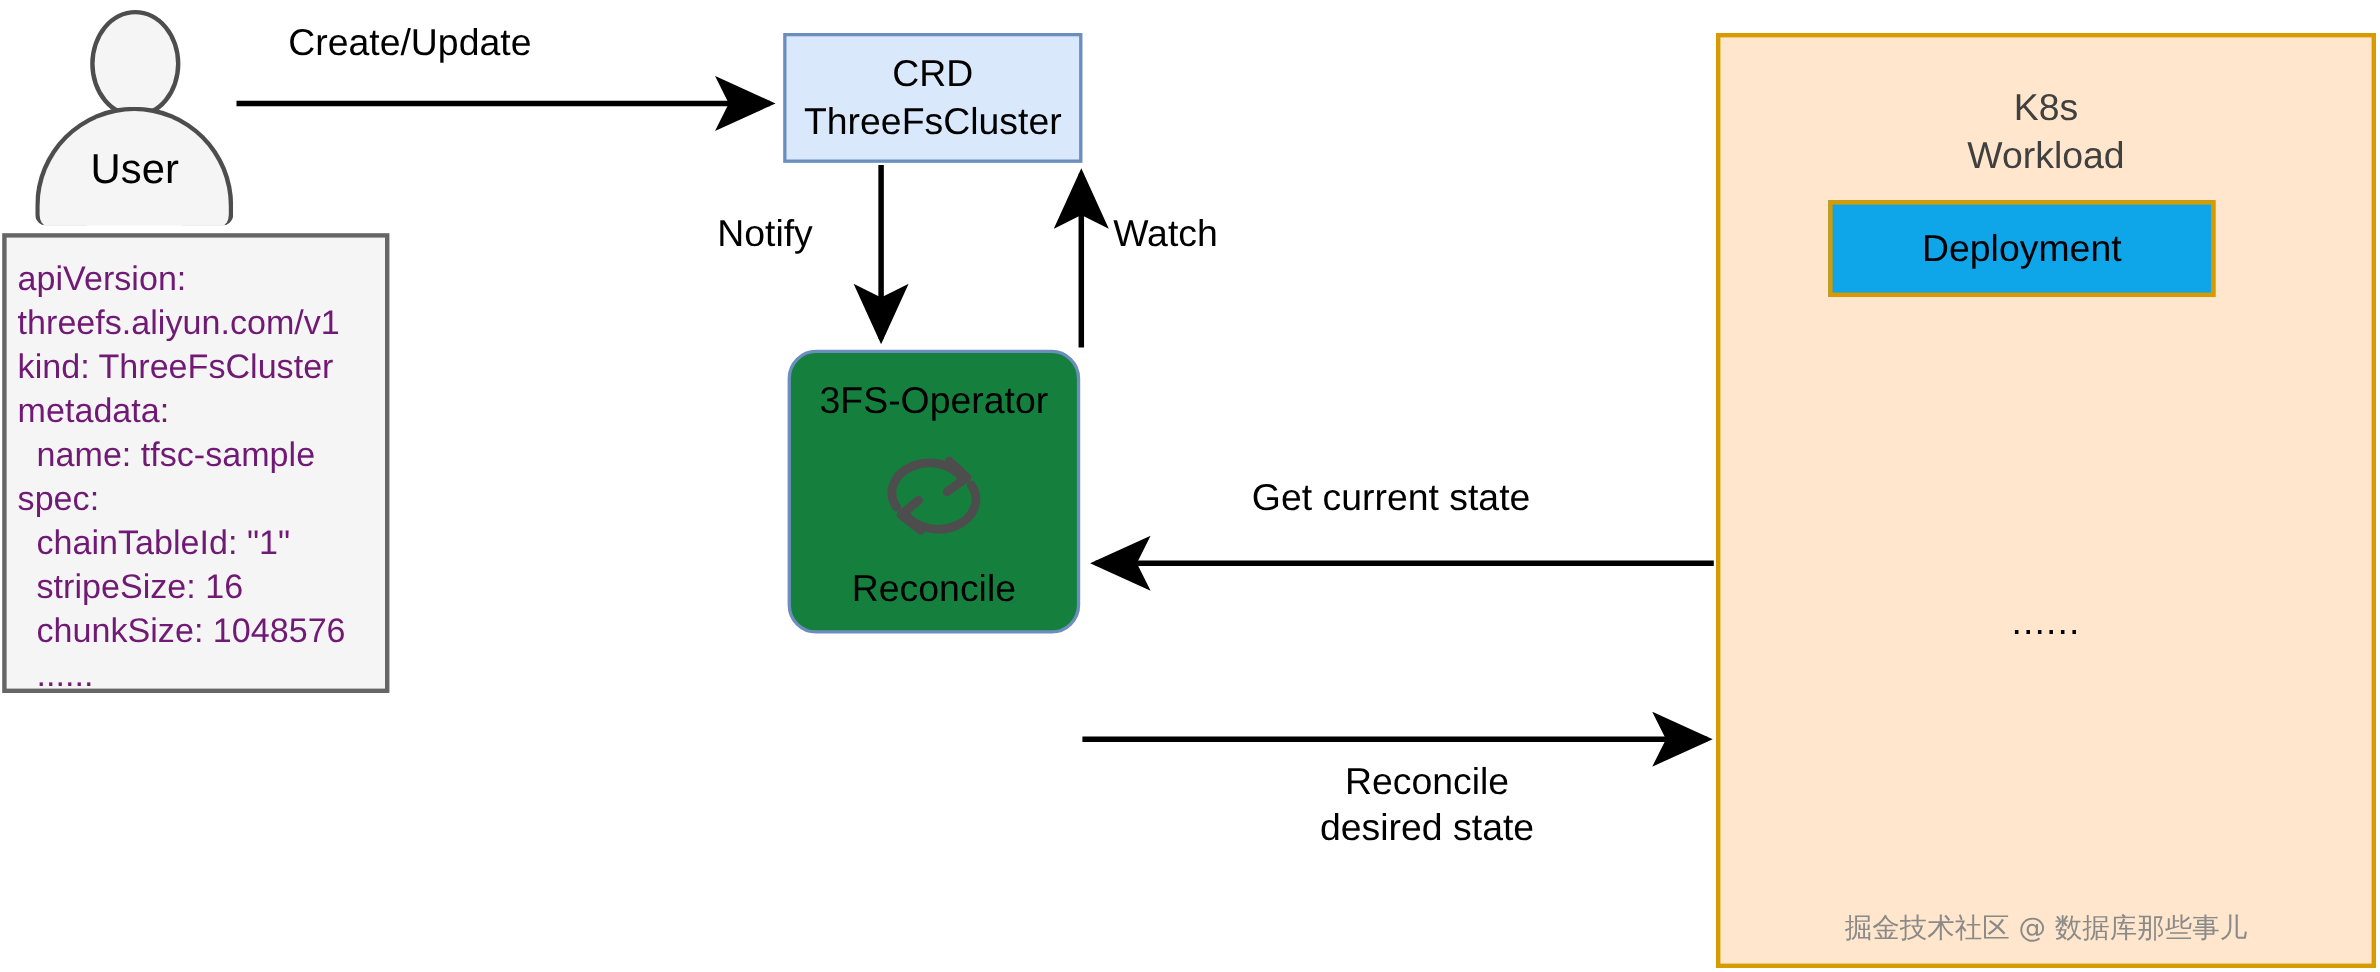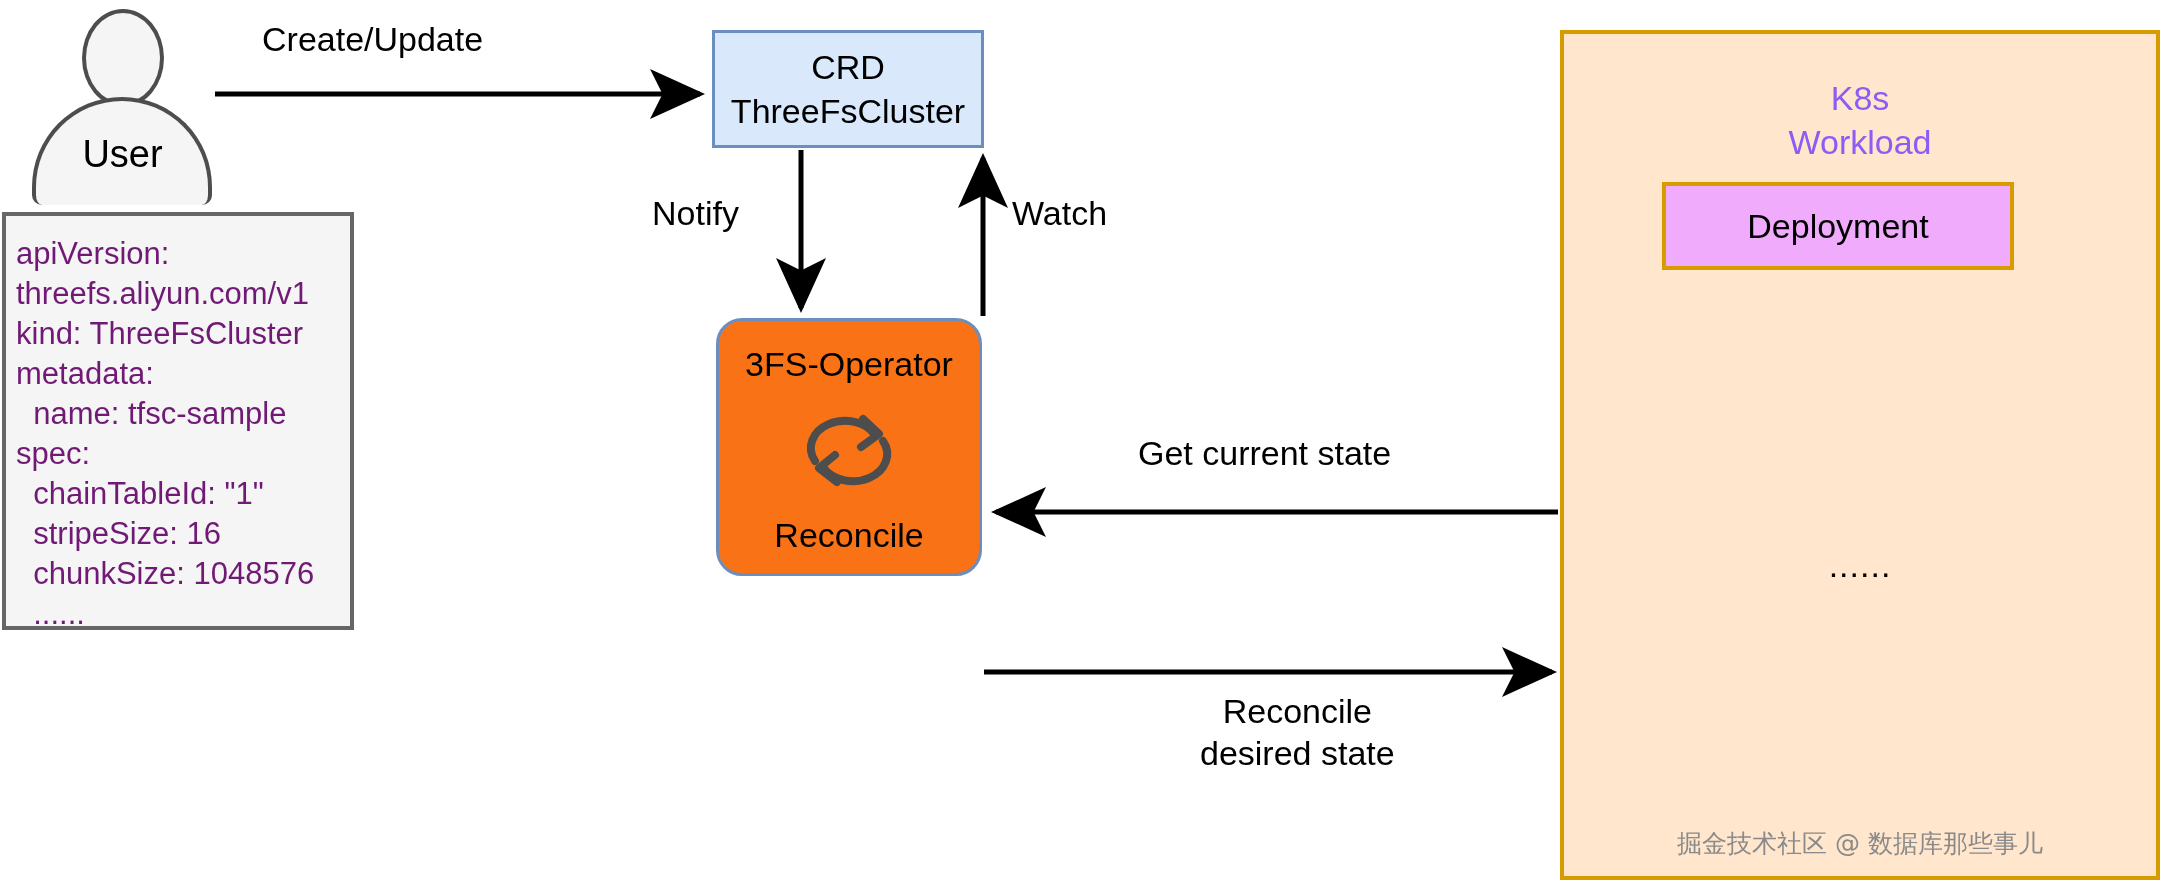--- a/index.html
+++ b/index.html
@@ -86,21 +86,21 @@
     line-height: 44px;
     text-align: center;
     color: #000;
     white-space: pre-line;
   }
 
   
   #operator-box {
     left: 716px; top: 318px;
     width: 266px; height: 258px;
-    background: #f97316;
+    background: #15803d;
     border: 3px solid #6c8ebf;
     border-radius: 26px;
   }
   #operator-title {
     position: absolute;
     left: 0; top: 24px;
     width: 100%;
     text-align: center;
     font-size: 34px;
     color: #000;
@@ -127,30 +127,30 @@
     background: #ffe6cc;
     border: 4px solid #d79b00;
   }
   #k8s-title {
     position: absolute;
     left: 0; top: 42px;
     width: 100%;
     text-align: center;
     font-size: 34px;
     line-height: 44px;
-    color: #8b5cf6;
+    color: #404040;
     white-space: pre-line;
   }
   .k8s-item {
     position: absolute;
     left: 98px;
     width: 352px;
     height: 88px;
     border: 4px solid #d79b00;
-    background: #f0abfc;
+    background: #0ea5e9;
     display: flex;
     align-items: center;
     justify-content: center;
     font-size: 34px;
     color: #000;
     box-sizing: border-box;
   }
   #k8s-item-0 { top: 148px; }
   #k8s-item-1 { top: 266px; }
   #k8s-item-2 { top: 384px; }

